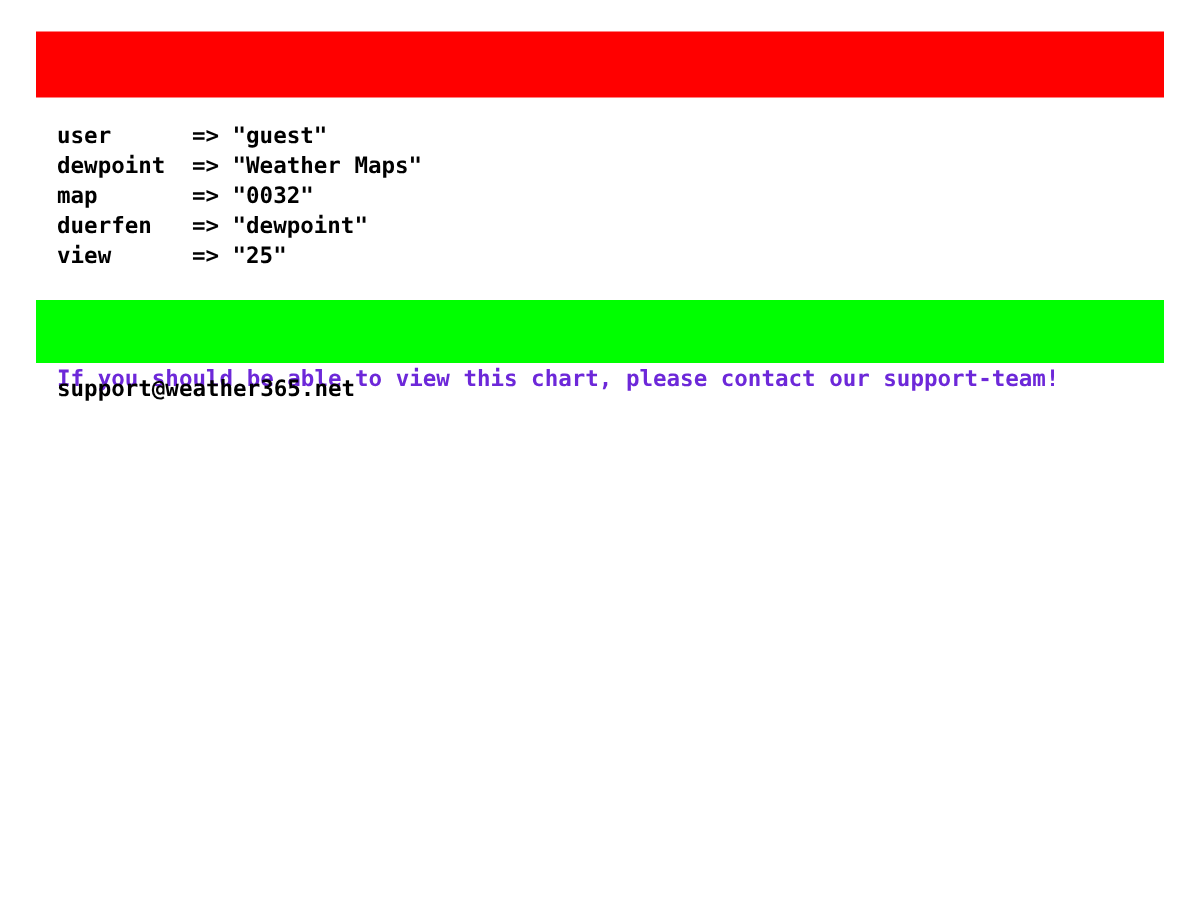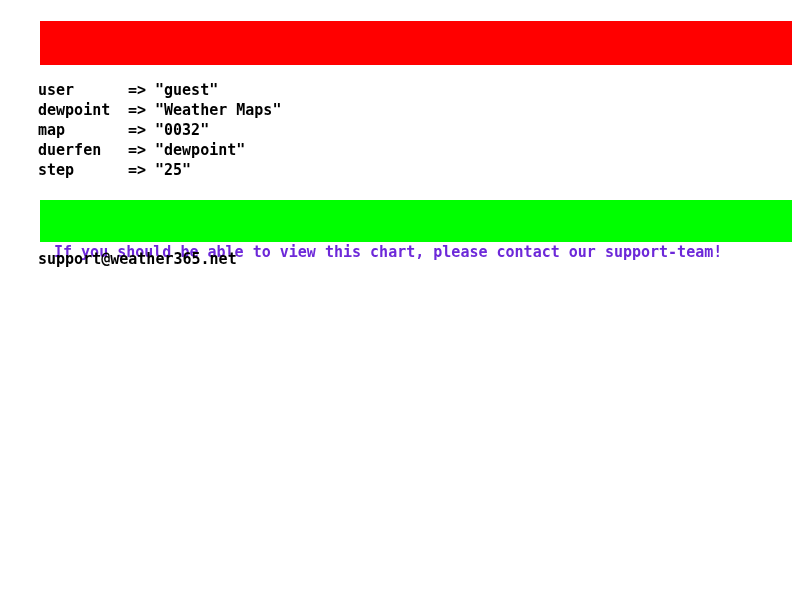--- a/index.html
+++ b/index.html
@@ -14,21 +14,20 @@
     position: relative;
     overflow: hidden;
   }
   .banner {
     position: absolute;
     left: 24px;
     width: 752px;
     padding-left: 14px;
     line-height: 19px;
     white-space: pre;
-    margin-left: 16px;
   }
   .banner-error {
     top: 21px;
     height: 44px;
     padding-top: 8px;
     background: #ff0000;
     color: #ffffff;
   }
   .banner-info {
     top: 200px;
@@ -85,21 +84,21 @@
     <span class="kv-key">map</span>
     <span class="kv-arrow">=&gt;</span>
     <span class="kv-value">"0032"</span>
   </div>
   <div class="kv-row">
     <span class="kv-key">duerfen</span>
     <span class="kv-arrow">=&gt;</span>
     <span class="kv-value">"dewpoint"</span>
   </div>
   <div class="kv-row">
-    <span class="kv-key">step</span>
+    <span class="kv-key">view</span>
     <span class="kv-arrow">=&gt;</span>
     <span class="kv-value">"25"</span>
   </div>
 </div>
 
 <div class="banner banner-info">
   <div>If you should be able to view this chart, please contact our support-team!</div>
 </div>
 
 <div class="footer">

